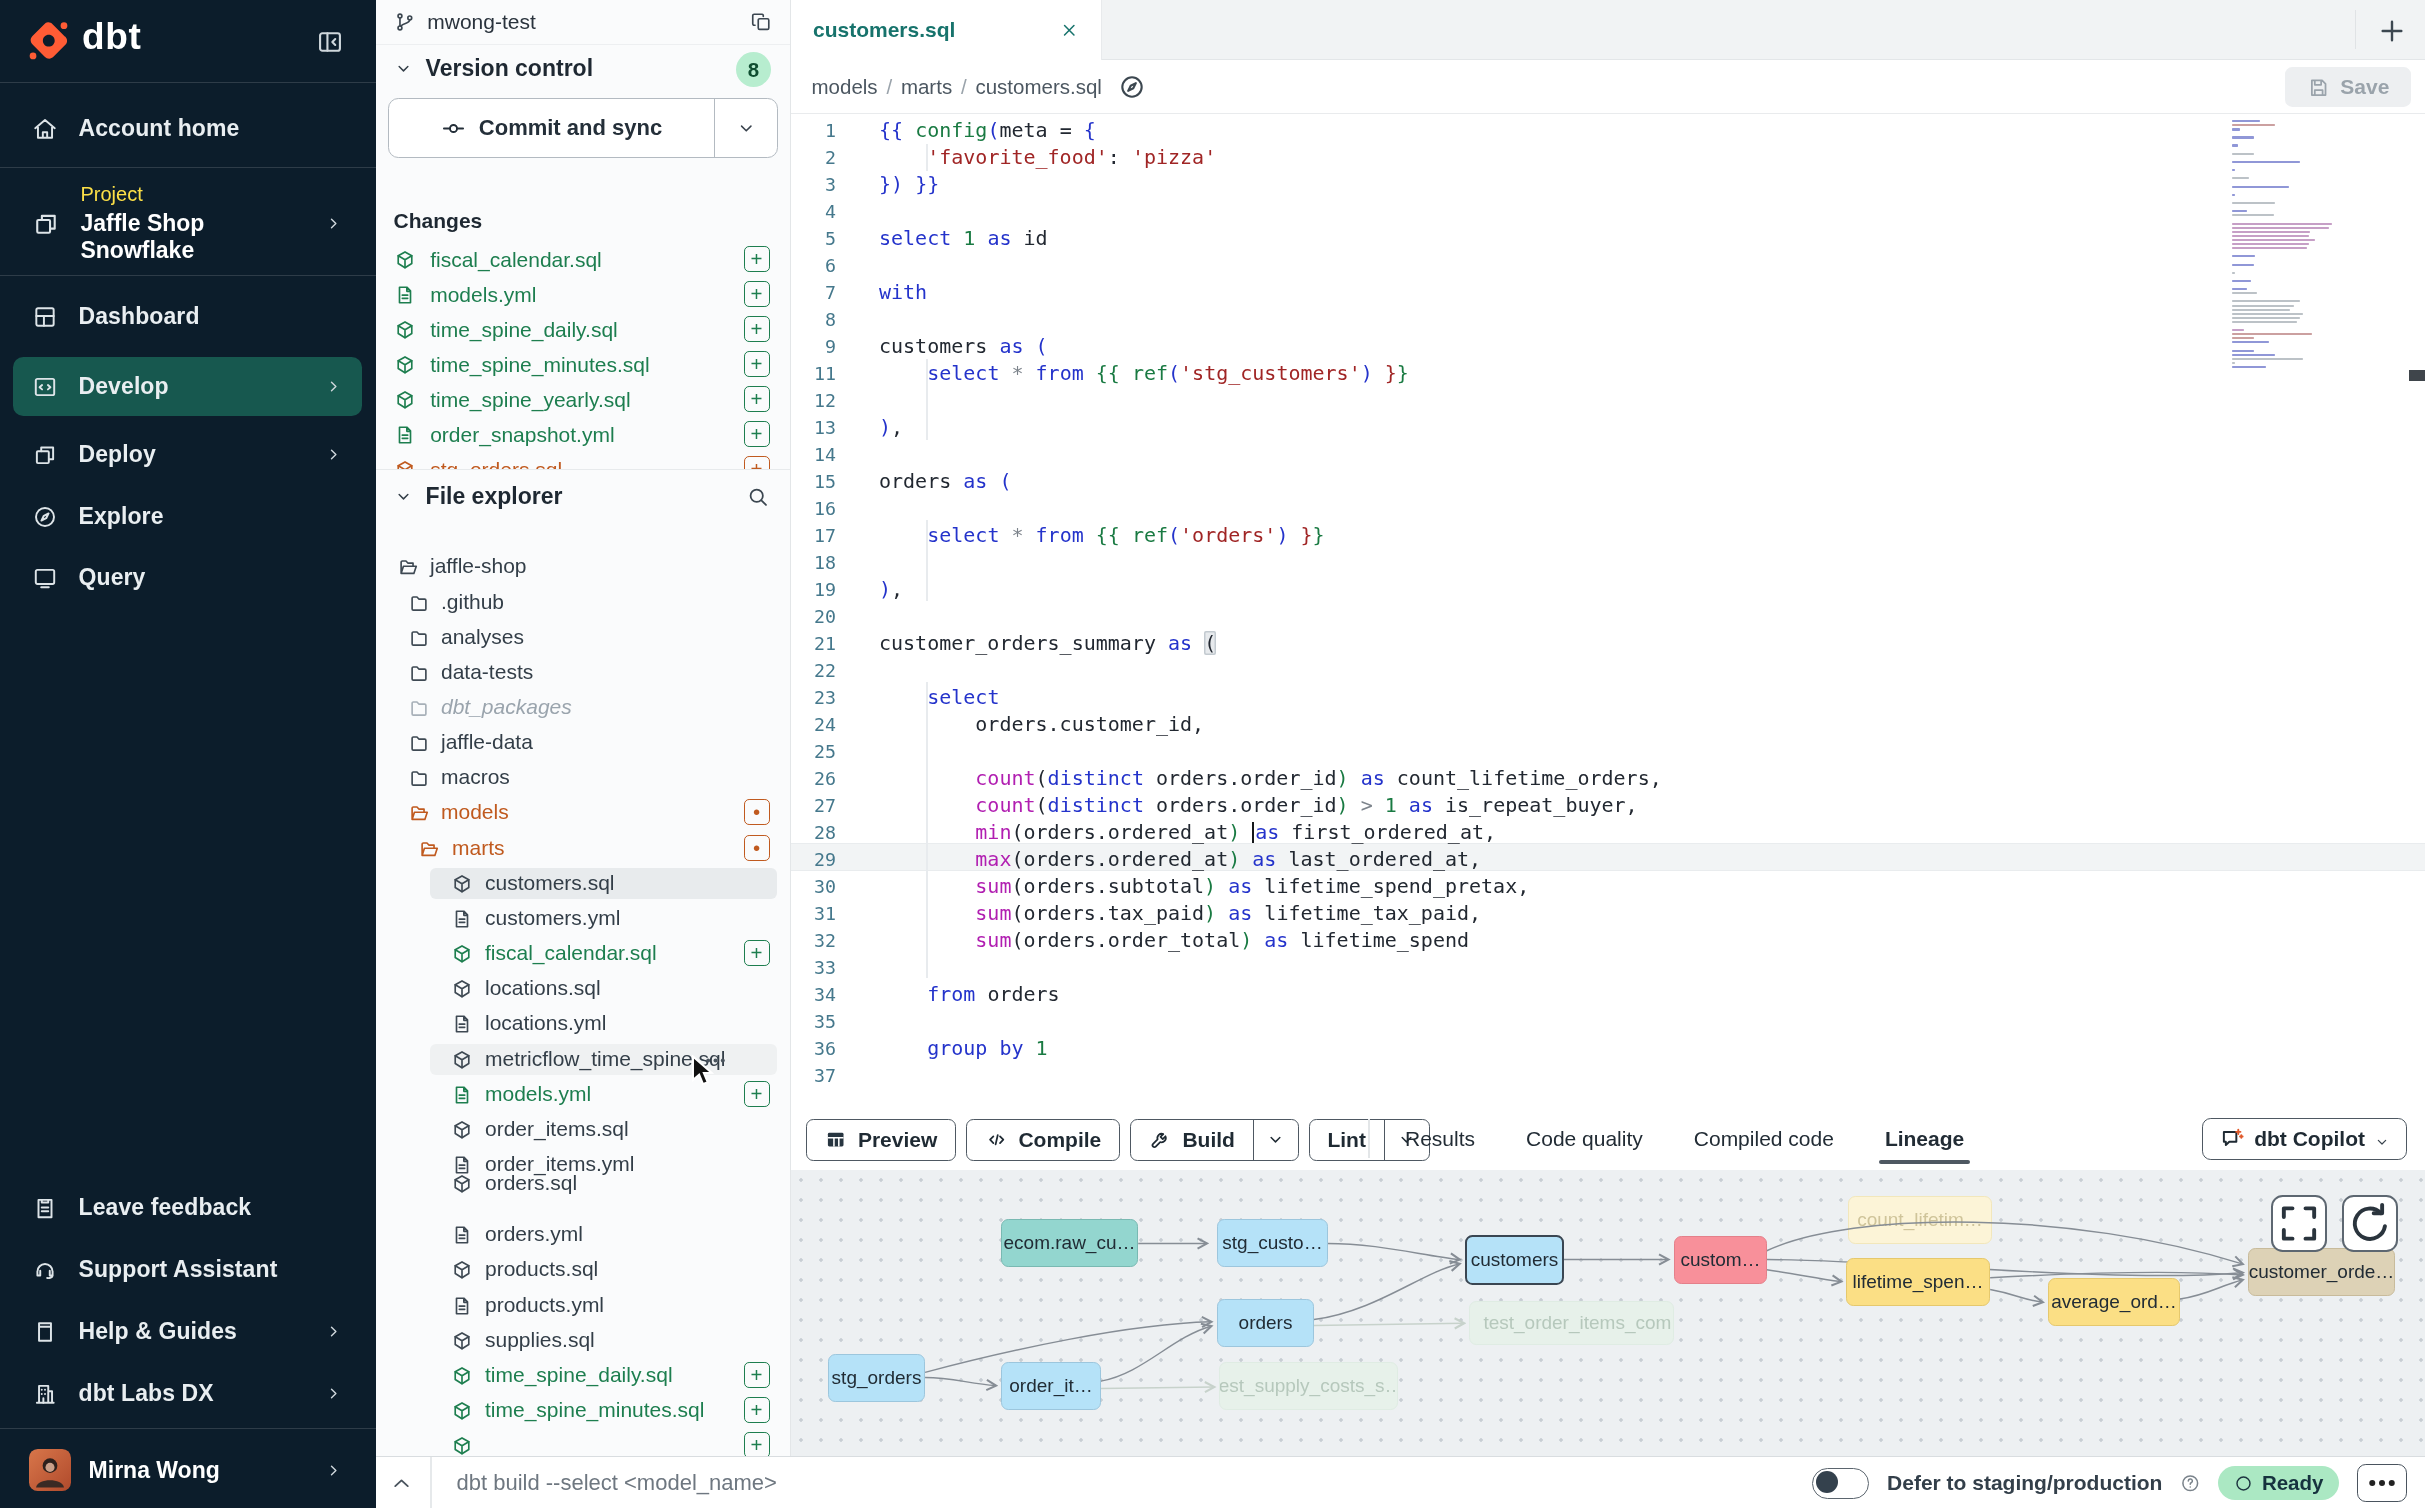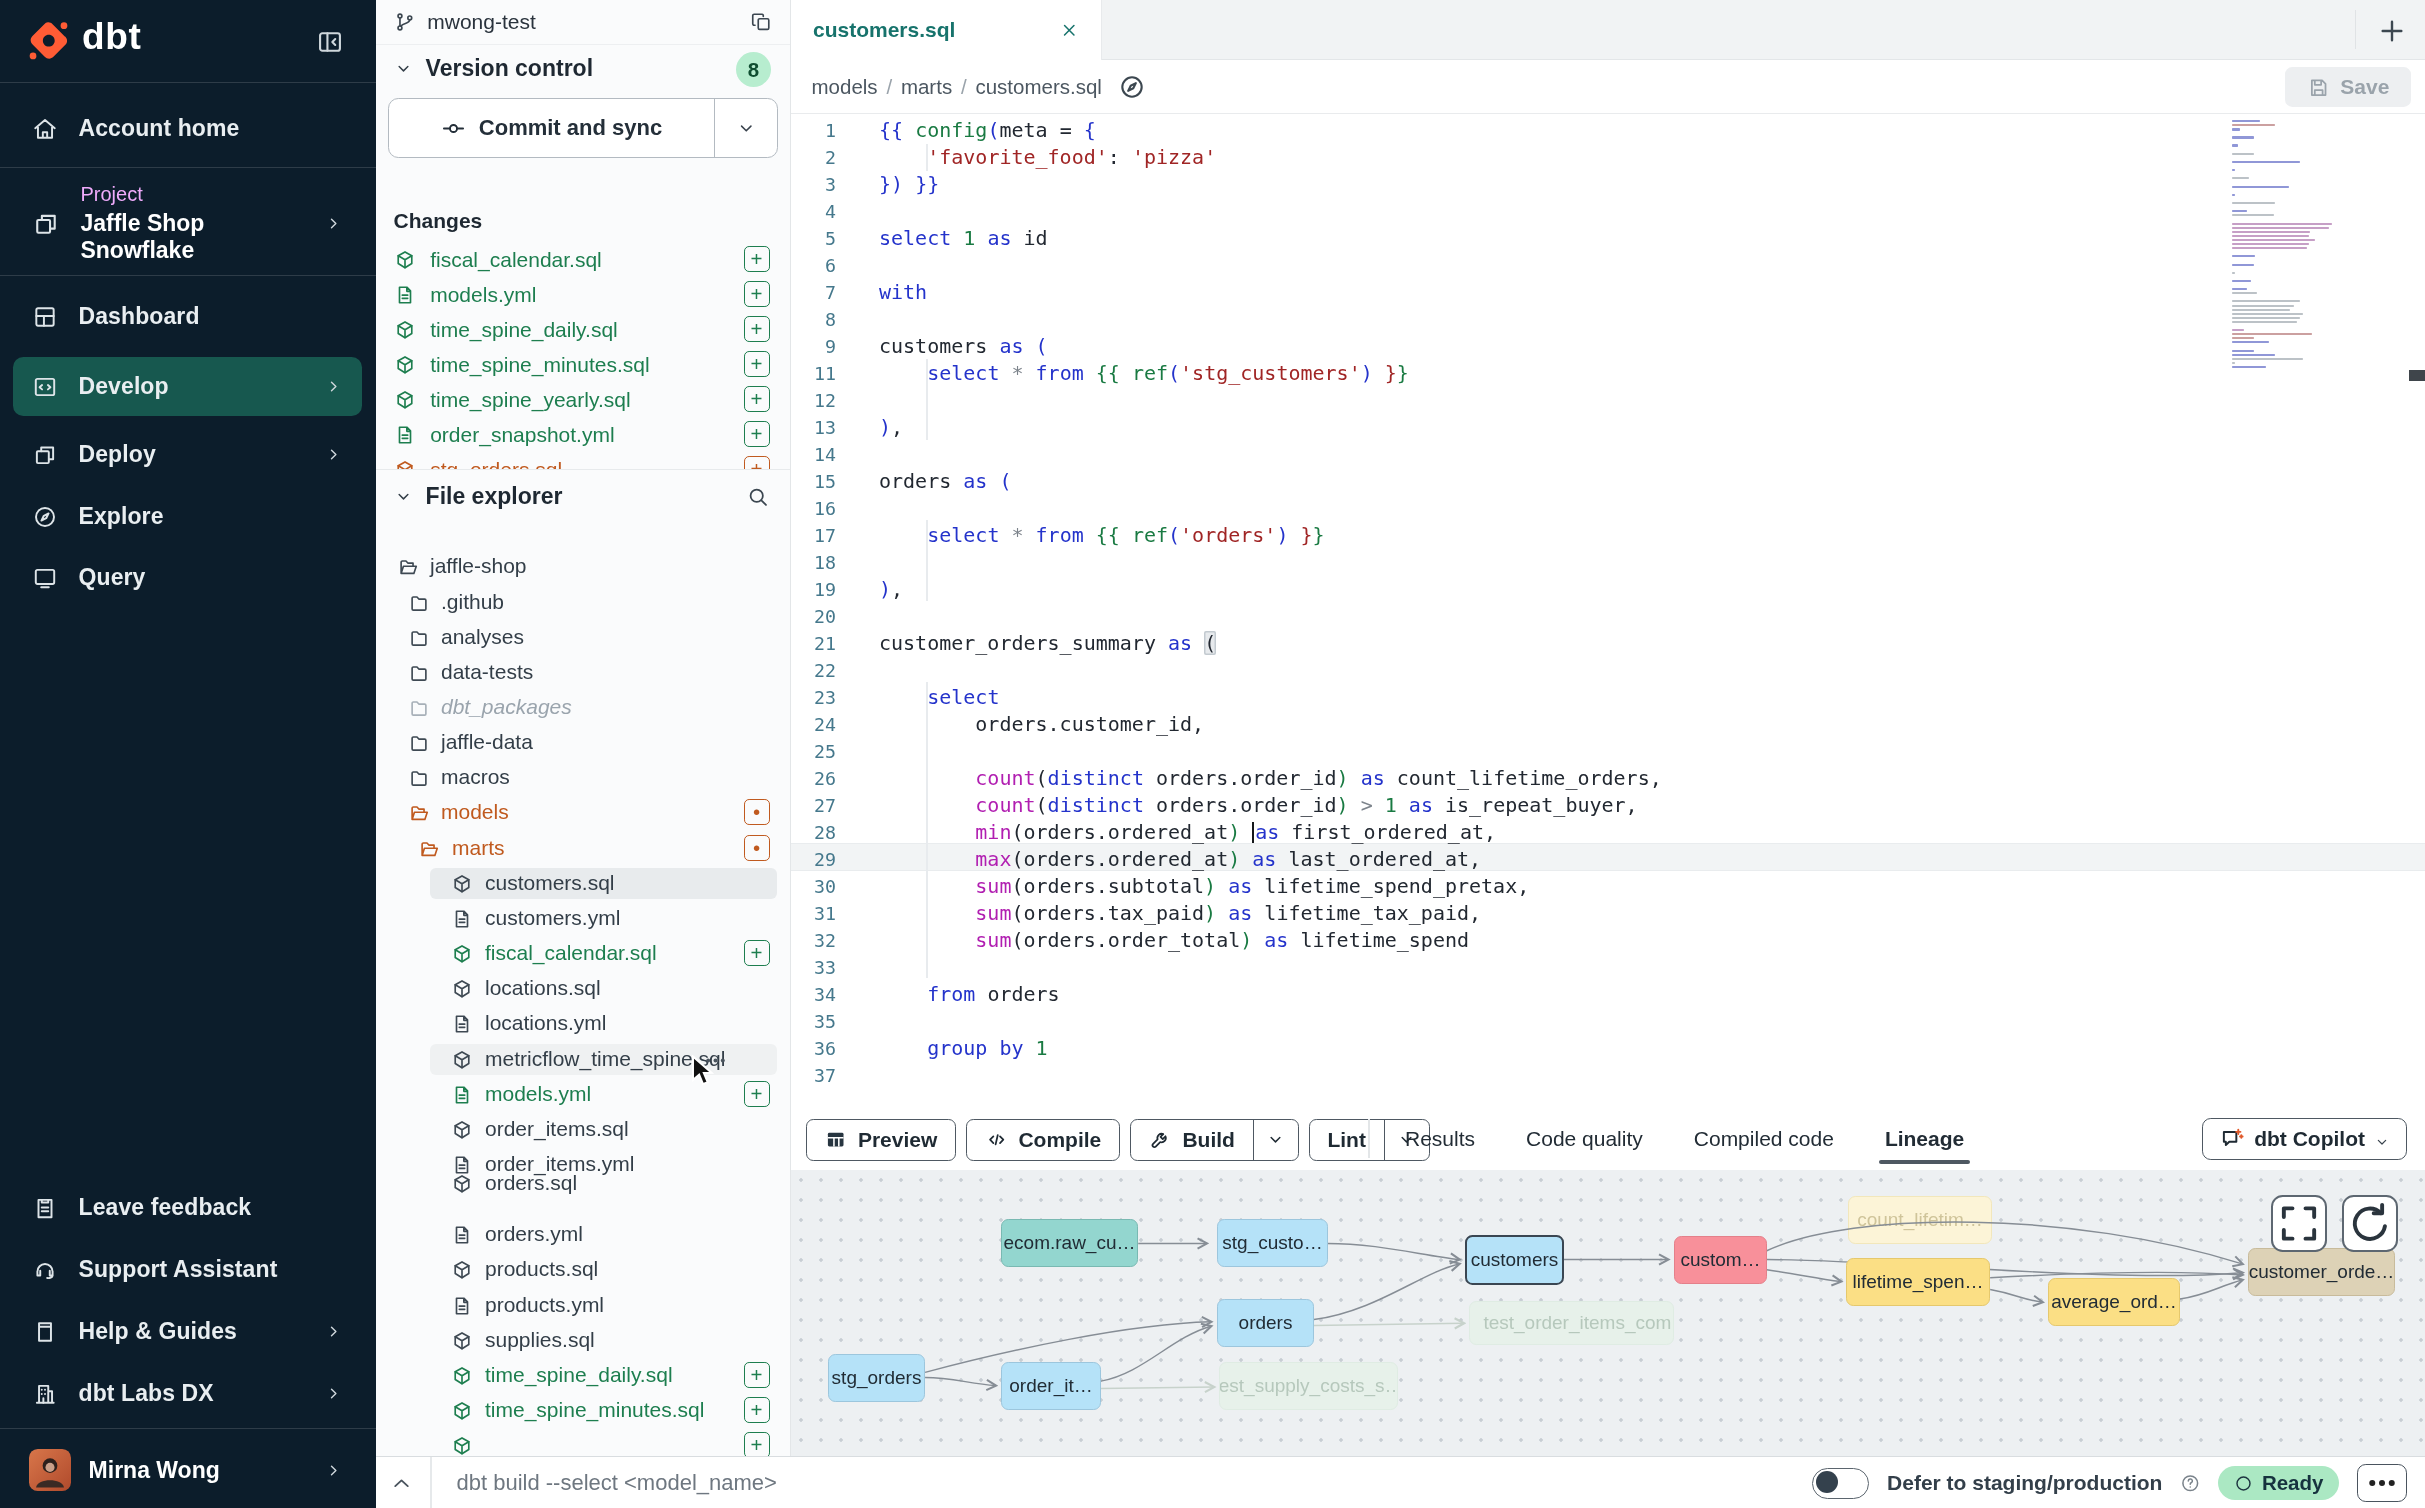--- a/index.html
+++ b/index.html
@@ -14,21 +14,21 @@
   .logo-mark{position:absolute;left:26px;top:17.6px;width:45px;height:45px;}
   .logo-text{position:absolute;left:82px;top:16px;font-size:37px;font-weight:bold;color:#fff;letter-spacing:0.7px;}
   .collapse-btn{position:absolute;right:32px;top:28px;width:28px;height:28px;color:#cfd7dc;}
   .nav-item{position:absolute;left:13px;width:349px;height:59px;border-radius:10.3px;display:flex;align-items:center;color:#e9eef1;}
   .nav-item .nicon{width:26px;height:26px;margin-left:19px;flex:0 0 auto;color:#dde4e8;}
   .nav-item .nlabel{margin-left:20.5px;font-size:23px;font-weight:600;letter-spacing:0.1px;}
   .nav-item .nchev{margin-left:auto;margin-right:19px;width:19px;height:19px;color:#cfd7dc;}
   .nav-item.selected{background:#17584f;}
   .proj-block{position:absolute;left:13px;top:176px;width:349px;height:95px;display:flex;align-items:center;}
   .proj-lines{margin-left:20.5px;}
-  .proj-k{font-size:20px;color:#f0abfc;font-weight:400;}
+  .proj-k{font-size:20px;color:#fde047;font-weight:400;}
   .proj-v{font-size:23px;color:#fff;font-weight:700;margin-top:4.4px;}
   .user-row{position:absolute;left:13px;top:1440px;width:349px;height:60px;display:flex;align-items:center;}
   .avatar{width:42px;height:42px;border-radius:8.8px;margin-left:16px;background:linear-gradient(135deg,#d8764a,#b04a2c);position:relative;overflow:hidden;}
   .avatar svg{position:absolute;inset:0;}
   .user-name{margin-left:17.6px;font-size:23px;font-weight:700;color:#fff;}
 
   
   .panel{position:absolute;left:376px;top:0;width:415px;height:1509px;background:#fafbfc;border-right:1.5px solid #e3e6e8;}
   .branchbar{position:absolute;top:0;left:0;right:0;height:45px;border-bottom:1.5px solid #edeff1;display:flex;align-items:center;padding:0 17.6px;gap:11.7px;color:#3b4650;}
   .branch-name{font-size:21px;color:#2a333d;}

